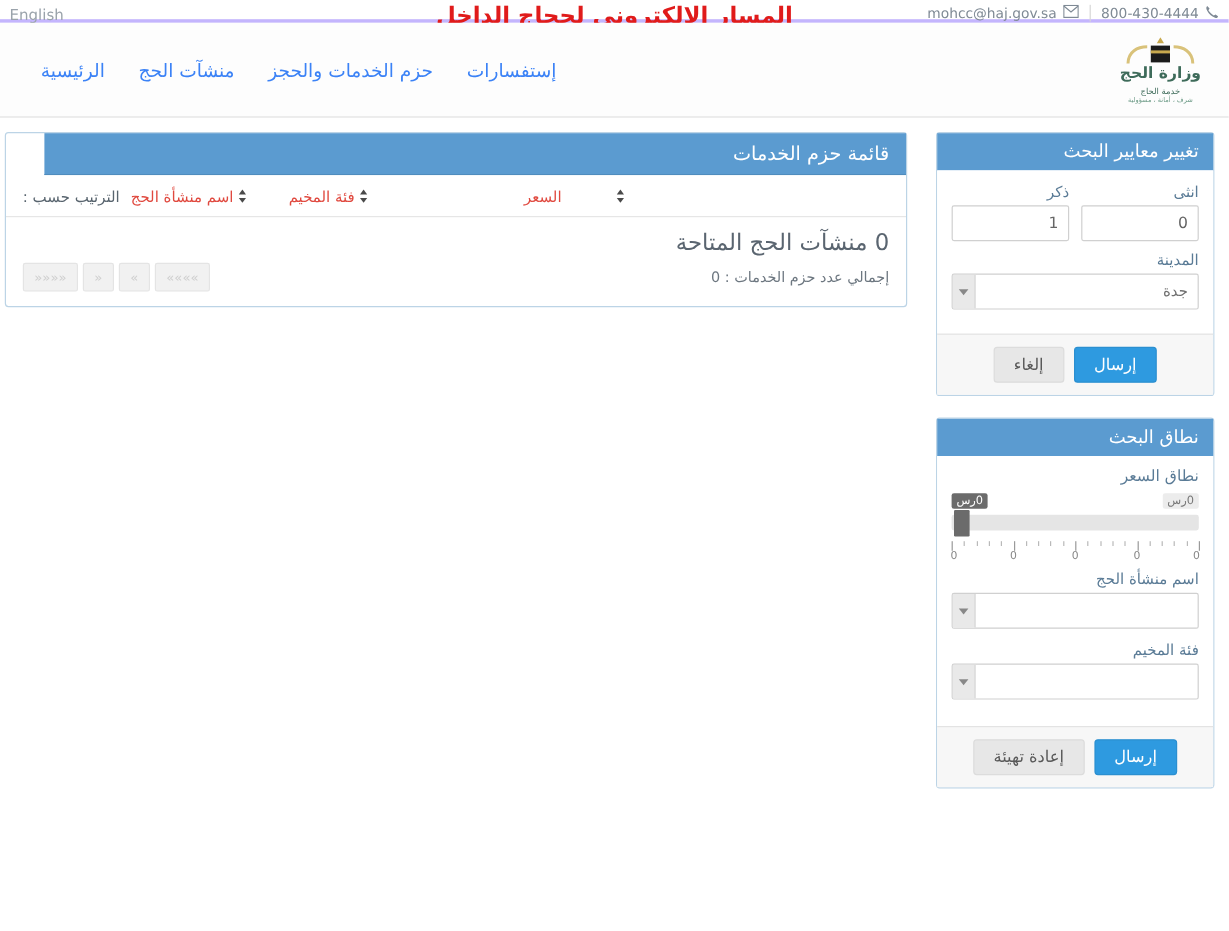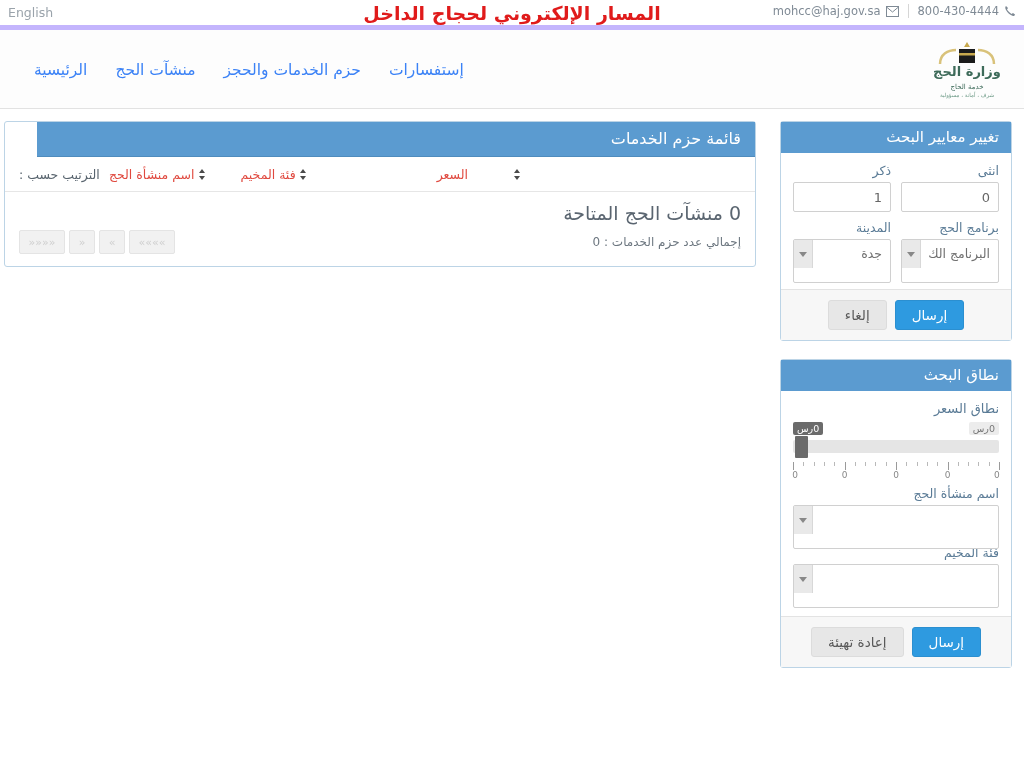--- a/index.html
+++ b/index.html
@@ -11,22 +11,22 @@
     font-family: "DejaVu Sans", "Liberation Sans", sans-serif;
     font-size: 13px;
     color: #444;
     overflow: hidden;
   }
   #page { position: relative; width: 1024px; height: 776px; background: #fff; }
 
   
   .topbar {
     position: relative;
-    height: 30px;
-    border-bottom: 5px solid #c4b5fd;
+    height: 19px;
+    border-bottom: 3px solid #c4b5fd;
     background: #fff;
   }
   .lang-link {
     position: absolute; left: 8px; top: 5px;
     font-size: 12.5px; color: #9aa3ab;
     text-decoration: none; cursor: pointer;
     direction: ltr;
   }
   .site-title {
     position: absolute; left: 0; right: 0; top: 2px;
@@ -37,21 +37,21 @@
     letter-spacing: 0px;
     white-space: nowrap;
   }
   .contact-group {
     position: absolute; right: 8px; top: 4px;
     display: flex; align-items: center; gap: 9px;
     direction: ltr;
     font-size: 11.5px;
     color: #7f8a95;
   }
-  .contact-item { display: flex; align-items: center; gap: 5px; white-space: nowrap; }
+  .contact-item { display: flex; gap: 5px; white-space: nowrap; }
   .contact-sep { width: 1px; height: 14px; background: #d6d6d6; }
   .ico { display: inline-block; line-height: 1; color: #7f8a95; }
   .ico svg { display: block; }
 
   
   .navbar {
     position: relative;
     height: 79px;
     background: #fdfdfd;
     border-bottom: 1px solid #e2e2e2;
@@ -185,21 +185,21 @@
     border: 1px solid #d0d0d0;
     background: #fff;
     text-align: right;
     padding: 0 8px;
     font-size: 13px; color: #666;
     font-family: inherit;
     border-radius: 2px;
   }
   .sel-wrap { position: relative; width: 100%; height: 30px; }
   .sel-input {
-    width: 100%; height: 44px;
+    width: 100%; height: 30px;
     border: 1px solid #d0d0d0;
     background: #fff;
     text-align: right;
     padding: 0 8px 0 26px;
     font-size: 12.5px; color: #707070;
     border-radius: 2px;
     overflow: hidden; white-space: nowrap;
     line-height: 28px;
     cursor: pointer;
   }
@@ -380,29 +380,20 @@
             <div class="field">
               <label class="field-label">انثى</label>
               <input class="txt-input" type="text" value="0" style="">
             </div>
             <div class="field">
               <label class="field-label">ذكر</label>
               <input class="txt-input" type="text" value="1" style="">
             </div>
           </div>
           <div class="field-grid">
-            <div class="field">
-              <label class="field-label">برنامج الحج</label>
-              <div class="sel-wrap">
-                <div class="sel-input">البرنامج الك</div>
-                <div class="sel-arrow">
-                    <span class="chev"></span>
-                  </div>
-              </div>
-            </div>
             <div class="field">
               <label class="field-label">المدينة</label>
               <div class="sel-wrap">
                 <div class="sel-input">جدة</div>
                 <div class="sel-arrow">
                     <span class="chev"></span>
                   </div>
               </div>
             </div>
           </div>

